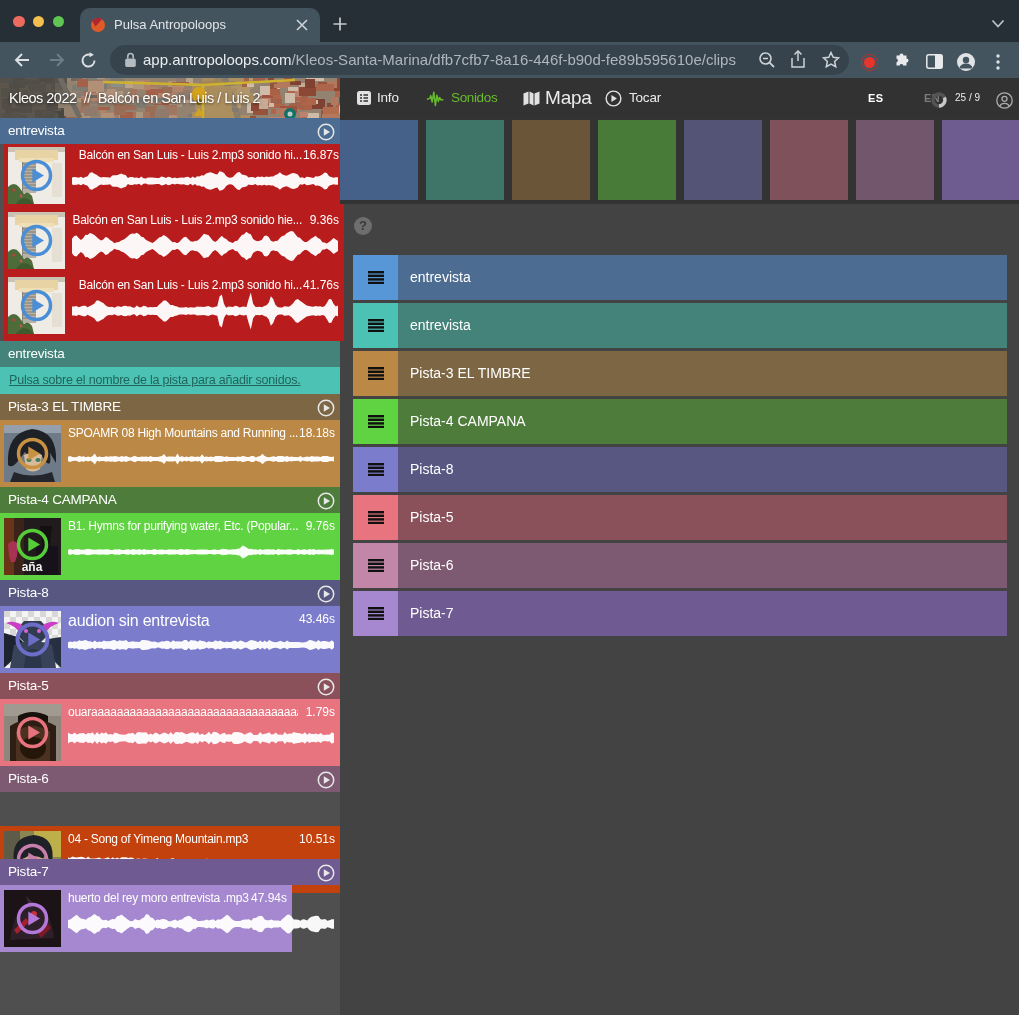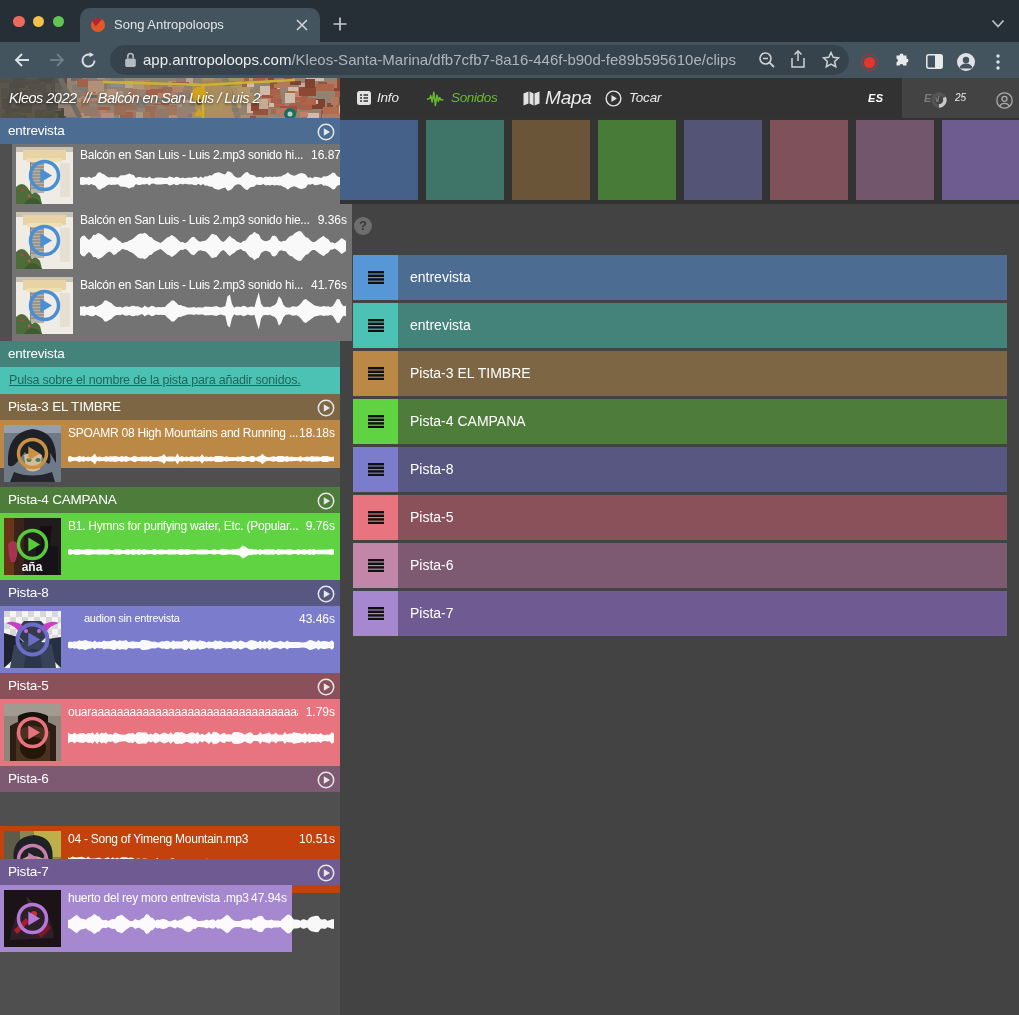--- a/index.html
+++ b/index.html
@@ -8,21 +8,21 @@
 <div style="position:relative;width:1019px;height:1015px;">
 <div style="position:absolute;left:0;top:0;width:1019px;height:42px;background:#262f36;">
       <div style="position:absolute;left:13px;top:15.5px;width:11.5px;height:11.5px;border-radius:50%;background:#ed6a5e;"></div>
       <div style="position:absolute;left:32.5px;top:15.5px;width:11.5px;height:11.5px;border-radius:50%;background:#f4bf4f;"></div>
       <div style="position:absolute;left:52.5px;top:15.5px;width:11.5px;height:11.5px;border-radius:50%;background:#61c554;"></div>
       <div style="position:absolute;left:80px;top:8px;width:240px;height:34px;background:#44545f;border-radius:10px 10px 0 0;">
         <svg width="14" height="14" viewBox="0 0 14 14" style="position:absolute;left:11px;top:10px;">
           <circle cx="7" cy="7" r="7" fill="#e05a28"></circle>
           <path d="M1.2,3 A7 7 0 0 1 11,1.2 L4.5,8.6 Z" fill="#b02532"></path>
         </svg>
-        <div style="position:absolute;left:34px;top:0;height:34px;line-height:34px;font-size:13px;color:#e2e5e8;">Song Antropoloops</div>
+        <div style="position:absolute;left:34px;top:0;height:34px;line-height:34px;font-size:13px;color:#e2e5e8;">Pulsa Antropoloops</div>
         <svg width="12" height="12" viewBox="0 0 12 12" style="position:absolute;left:216px;top:11px;">
           <path d="M1,1 L11,11 M11,1 L1,11" stroke="#cfd4d8" stroke-width="1.6"></path>
         </svg>
       </div>
       <svg width="14" height="14" viewBox="0 0 14 14" style="position:absolute;left:333px;top:17px;">
         <path d="M7,0.5 L7,13.5 M0.5,7 L13.5,7" stroke="#c6ccd0" stroke-width="1.7"></path>
       </svg>
       <svg width="14" height="9" viewBox="0 0 14 9" style="position:absolute;left:991px;top:19px;">
         <path d="M1.5,1.5 L7,7.5 L12.5,1.5" fill="none" stroke="#b9c1c7" stroke-width="1.8"></path>
       </svg>
@@ -71,21 +71,21 @@
         <circle cx="10" cy="10" r="9" fill="#dfe3e6"></circle>
         <circle cx="10" cy="8" r="3.2" fill="#44545f"></circle>
         <path d="M3.5,16.5 a6.5 5 0 0 1 13,0" fill="#44545f"></path>
       </svg>
       <svg width="4" height="16" viewBox="0 0 4 16" style="position:absolute;left:996px;top:12px;">
         <circle cx="2" cy="2" r="1.7" fill="#dfe3e6"></circle>
         <circle cx="2" cy="8" r="1.7" fill="#dfe3e6"></circle>
         <circle cx="2" cy="14" r="1.7" fill="#dfe3e6"></circle>
       </svg>
     </div>
-<div style="position:absolute;left:0;top:78px;width:902px;height:40px;background:#323232;font-style:italic;">
+<div style="position:absolute;left:0;top:78px;width:1019px;height:40px;background:#323232;">
       <div style="position:absolute;left:0;top:0;width:340px;height:40px;overflow:hidden;">
         <svg width="340" height="40" viewBox="0 0 340 40" style="display:block">
           <rect width="340" height="40" fill="#a5917c"></rect>
           <rect x="76" y="1" width="10" height="4" fill="#c9a286"></rect>
           <rect x="2" y="20" width="9" height="11" fill="#5a554e"></rect>
           <rect x="72" y="20" width="9" height="4" fill="#c9a286"></rect>
           <rect x="85" y="37" width="5" height="8" fill="#c4a78e"></rect>
           <rect x="271" y="5" width="9" height="8" fill="#ead5c0"></rect>
           <rect x="327" y="33" width="10" height="10" fill="#d4927a"></rect>
           <rect x="227" y="18" width="7" height="7" fill="#c2a06a"></rect>
@@ -392,21 +392,21 @@
 <div style="position:absolute;left:0;top:118px;width:340px;height:897px;background:#4f4f4f;">
       <div style="position:absolute;left:0;top:0px;width:340px;height:26px;background:#4c6c92;">
         <div style="position:absolute;left:8px;top:0;height:26px;line-height:26px;font-size:13.5px;letter-spacing:-0.2px;color:#fff;">entrevista</div>
         <div style="position:absolute;right:5px;top:4.5px;">
           <svg width="18" height="18" viewBox="0 0 18 18" style="display:block">
             <circle cx="9" cy="9" r="7.7" fill="none" stroke="#e8e8e8" stroke-width="1.5"></circle>
             <path d="M6.8,5.2 L13,9 L6.8,12.8 Z" fill="#e8e8e8"></path>
           </svg>
         </div>
       </div>
-      <div style="position:absolute;left:12px;top:26px;width:340px;height:197px;background:#737373;">
+      <div style="position:absolute;left:4px;top:26px;width:340px;height:197px;background:#b91c1c;text-align:right;">
         <div style="position:absolute;left:4px;top:3px;width:57px;height:57px;">
           <svg width="57" height="57" viewBox="0 0 57 57" style="display:block">
             <rect width="57" height="57" fill="#efece6"></rect>
             <rect x="0" y="0" width="57" height="5" fill="#cac2b2"></rect>
             <rect x="7" y="3" width="43" height="10" fill="#e8d3a4"></rect>
             <rect x="11" y="11" width="35" height="4" fill="#efdfb6"></rect>
             <path d="M14,15 L20,15 L20,46 L14,46 Z" fill="#8a847a"></path>
             <rect x="15" y="15" width="13" height="31" fill="#b8b2a6"></rect>
             <path d="M15,17 h13 M15,20 h13 M15,23 h13 M15,26 h13 M15,29 h13 M15,32 h13 M15,35 h13 M15,38 h13 M15,41 h13" stroke="#7e786e" stroke-width="1"></path>
             <rect x="44" y="16" width="10" height="34" fill="#e6e0d4"></rect>
@@ -484,21 +484,21 @@
       </div>
       <div style="position:absolute;left:0;top:276px;width:340px;height:26px;background:#7c6644;">
         <div style="position:absolute;left:8px;top:0;height:26px;line-height:26px;font-size:13.5px;letter-spacing:-0.2px;color:#fff;">Pista-3 EL TIMBRE</div>
         <div style="position:absolute;right:5px;top:4.5px;">
           <svg width="18" height="18" viewBox="0 0 18 18" style="display:block">
             <circle cx="9" cy="9" r="7.7" fill="none" stroke="#e8e8e8" stroke-width="1.5"></circle>
             <path d="M6.8,5.2 L13,9 L6.8,12.8 Z" fill="#e8e8e8"></path>
           </svg>
         </div>
       </div>
-      <div style="position:absolute;left:0;top:302px;width:340px;height:48px;background:#bb8845;">
+      <div style="position:absolute;left:0;top:302px;width:340px;height:67px;background:#bb8845;">
         <div style="position:absolute;left:4px;top:5px;width:57px;height:57px;">
           <svg width="57" height="57" viewBox="0 0 57 57" style="display:block">
             <rect width="57" height="57" fill="#6e7a88"></rect>
             <rect x="0" y="0" width="57" height="8" fill="#96a0ac"></rect>
             <path d="M4,40 Q2,8 28,4 Q54,6 52,38 L46,28 Q48,44 41,36 L36,28 L29,36 L21,27 L14,36 Q8,44 4,40 Z" fill="#1e2126"></path>
             <path d="M20,30 Q28,26 38,30 L36,44 Q28,49 22,44 Z" fill="#d9bb9b"></path>
             <ellipse cx="25" cy="35" rx="2.6" ry="2" fill="#3f7d5c"></ellipse>
             <ellipse cx="34" cy="35" rx="2.6" ry="2" fill="#3f7d5c"></ellipse>
             <path d="M6,57 L10,47 Q28,54 48,47 L51,57 Z" fill="#23262c"></path>
             <circle cx="28.5" cy="28.5" r="14" fill="none" stroke="#c99242" stroke-width="3.5"></circle>
@@ -613,21 +613,21 @@
             <path d="M10,34 Q28,26 48,34 L52,57 L6,57 Z" fill="#38435a"></path>
             <path d="M22,40 Q29,36 36,40 L38,57 L20,57 Z" fill="#2c364a"></path>
             <path d="M2,12 Q10,14 16,22 L21,17 Q12,8 2,12 Z" fill="#cb3ec6"></path>
             <path d="M55,12 Q47,14 41,22 L36,17 Q45,8 55,12 Z" fill="#cb3ec6"></path>
             <circle cx="22" cy="20" r="2" fill="#e060d8"></circle>
             <circle cx="35" cy="20" r="2" fill="#e060d8"></circle>
             <circle cx="28.5" cy="28.5" r="15" fill="none" stroke="#6b6dc6" stroke-width="4"></circle>
             <path d="M24.3,21.5 L36.0,28.5 L24.3,35.5 Z" fill="#6b6dc6"></path>
           </svg>
         </div>
-        <div style="position:absolute;left:84px;top:6px;width:230px;height:16px;font-size:11px;letter-spacing:-0.25px;color:#fff;white-space:nowrap;overflow:hidden;">audion sin entrevista</div>
+        <div style="position:absolute;left:68px;top:6px;width:230px;height:16px;font-size:16px;letter-spacing:-0.25px;color:#fff;white-space:nowrap;overflow:hidden;">audion sin entrevista</div>
         <div style="position:absolute;right:5px;top:6px;height:16px;font-size:12px;color:#fff;">43.46s</div>
         <div style="position:absolute;left:68px;top:19px;width:266px;height:40px;">
           <svg width="266" height="40" viewBox="0 0 266 40" style="display:block">
             <path d="M0.0,17.3 L2.2,16.4 L4.5,16.9 L6.7,16.3 L8.9,16.8 L11.2,15.3 L13.4,16.0 L15.6,15.6 L17.9,15.1 L20.1,16.2 L22.4,16.3 L24.6,17.2 L26.8,15.5 L29.1,17.3 L31.3,16.6 L33.5,17.1 L35.8,15.6 L38.0,16.3 L40.2,16.2 L42.5,16.1 L44.7,15.3 L46.9,15.0 L49.2,16.5 L51.4,15.2 L53.6,15.7 L55.9,15.7 L58.1,15.0 L60.4,17.0 L62.6,16.7 L64.8,16.2 L67.1,16.7 L69.3,16.7 L71.5,17.0 L73.8,15.1 L76.0,15.0 L78.2,15.2 L80.5,15.4 L82.7,16.4 L84.9,16.7 L87.2,16.5 L89.4,17.5 L91.6,17.2 L93.9,16.3 L96.1,16.4 L98.4,15.8 L100.6,16.0 L102.8,17.2 L105.1,15.3 L107.3,16.4 L109.5,16.3 L111.8,16.5 L114.0,16.5 L116.2,15.1 L118.5,15.0 L120.7,17.0 L122.9,15.1 L125.2,15.4 L127.4,15.4 L129.6,16.8 L131.9,15.2 L134.1,16.0 L136.4,16.3 L138.6,17.4 L140.8,16.2 L143.1,17.0 L145.3,16.8 L147.5,15.2 L149.8,16.6 L152.0,15.4 L154.2,16.5 L156.5,17.2 L158.7,16.5 L160.9,17.1 L163.2,17.1 L165.4,15.7 L167.6,15.7 L169.9,17.0 L172.1,15.6 L174.4,16.1 L176.6,17.2 L178.8,17.2 L181.1,15.7 L183.3,15.1 L185.5,15.4 L187.8,15.9 L190.0,17.3 L192.2,15.6 L194.5,17.3 L196.7,15.5 L198.9,17.3 L201.2,15.0 L203.4,16.2 L205.6,16.9 L207.9,17.2 L210.1,16.8 L212.4,15.7 L214.6,16.8 L216.8,17.3 L219.1,15.5 L221.3,17.1 L223.5,17.1 L225.8,16.9 L228.0,17.1 L230.2,16.9 L232.5,17.3 L234.7,17.5 L236.9,17.2 L239.2,16.5 L241.4,15.1 L243.6,15.3 L245.9,16.1 L248.1,17.1 L250.4,15.1 L252.6,16.8 L254.8,16.1 L257.1,16.0 L259.3,16.4 L261.5,16.9 L263.8,15.2 L266.0,17.2 L266.0,22.8 L263.8,24.8 L261.5,23.1 L259.3,23.6 L257.1,24.0 L254.8,23.9 L252.6,23.2 L250.4,24.9 L248.1,22.9 L245.9,23.9 L243.6,24.7 L241.4,24.9 L239.2,23.5 L236.9,22.8 L234.7,22.5 L232.5,22.7 L230.2,23.1 L228.0,22.9 L225.8,23.1 L223.5,22.9 L221.3,22.9 L219.1,24.5 L216.8,22.7 L214.6,23.2 L212.4,24.3 L210.1,23.2 L207.9,22.8 L205.6,23.1 L203.4,23.8 L201.2,25.0 L198.9,22.7 L196.7,24.5 L194.5,22.7 L192.2,24.4 L190.0,22.7 L187.8,24.1 L185.5,24.6 L183.3,24.9 L181.1,24.3 L178.8,22.8 L176.6,22.8 L174.4,23.9 L172.1,24.4 L169.9,23.0 L167.6,24.3 L165.4,24.3 L163.2,22.9 L160.9,22.9 L158.7,23.5 L156.5,22.8 L154.2,23.5 L152.0,24.6 L149.8,23.4 L147.5,24.8 L145.3,23.2 L143.1,23.0 L140.8,23.8 L138.6,22.6 L136.4,23.7 L134.1,24.0 L131.9,24.8 L129.6,23.2 L127.4,24.6 L125.2,24.6 L122.9,24.9 L120.7,23.0 L118.5,25.0 L116.2,24.9 L114.0,23.5 L111.8,23.5 L109.5,23.7 L107.3,23.6 L105.1,24.7 L102.8,22.8 L100.6,24.0 L98.4,24.2 L96.1,23.6 L93.9,23.7 L91.6,22.8 L89.4,22.5 L87.2,23.5 L84.9,23.3 L82.7,23.6 L80.5,24.6 L78.2,24.8 L76.0,25.0 L73.8,24.9 L71.5,23.0 L69.3,23.3 L67.1,23.3 L64.8,23.8 L62.6,23.3 L60.4,23.0 L58.1,25.0 L55.9,24.3 L53.6,24.3 L51.4,24.8 L49.2,23.5 L46.9,25.0 L44.7,24.7 L42.5,23.9 L40.2,23.8 L38.0,23.7 L35.8,24.4 L33.5,22.9 L31.3,23.4 L29.1,22.7 L26.8,24.5 L24.6,22.8 L22.4,23.7 L20.1,23.8 L17.9,24.9 L15.6,24.4 L13.4,24.0 L11.2,24.7 L8.9,23.2 L6.7,23.7 L4.5,23.1 L2.2,23.6 L0.0,22.7 Z" fill="#fff" fill-opacity="0.96"></path>
           </svg>
         </div>
       </div>
       <div style="position:absolute;left:0;top:555px;width:340px;height:26px;background:#8b515a;">
         <div style="position:absolute;left:8px;top:0;height:26px;line-height:26px;font-size:13.5px;letter-spacing:-0.2px;color:#fff;">Pista-5</div>
         <div style="position:absolute;right:5px;top:4.5px;">

